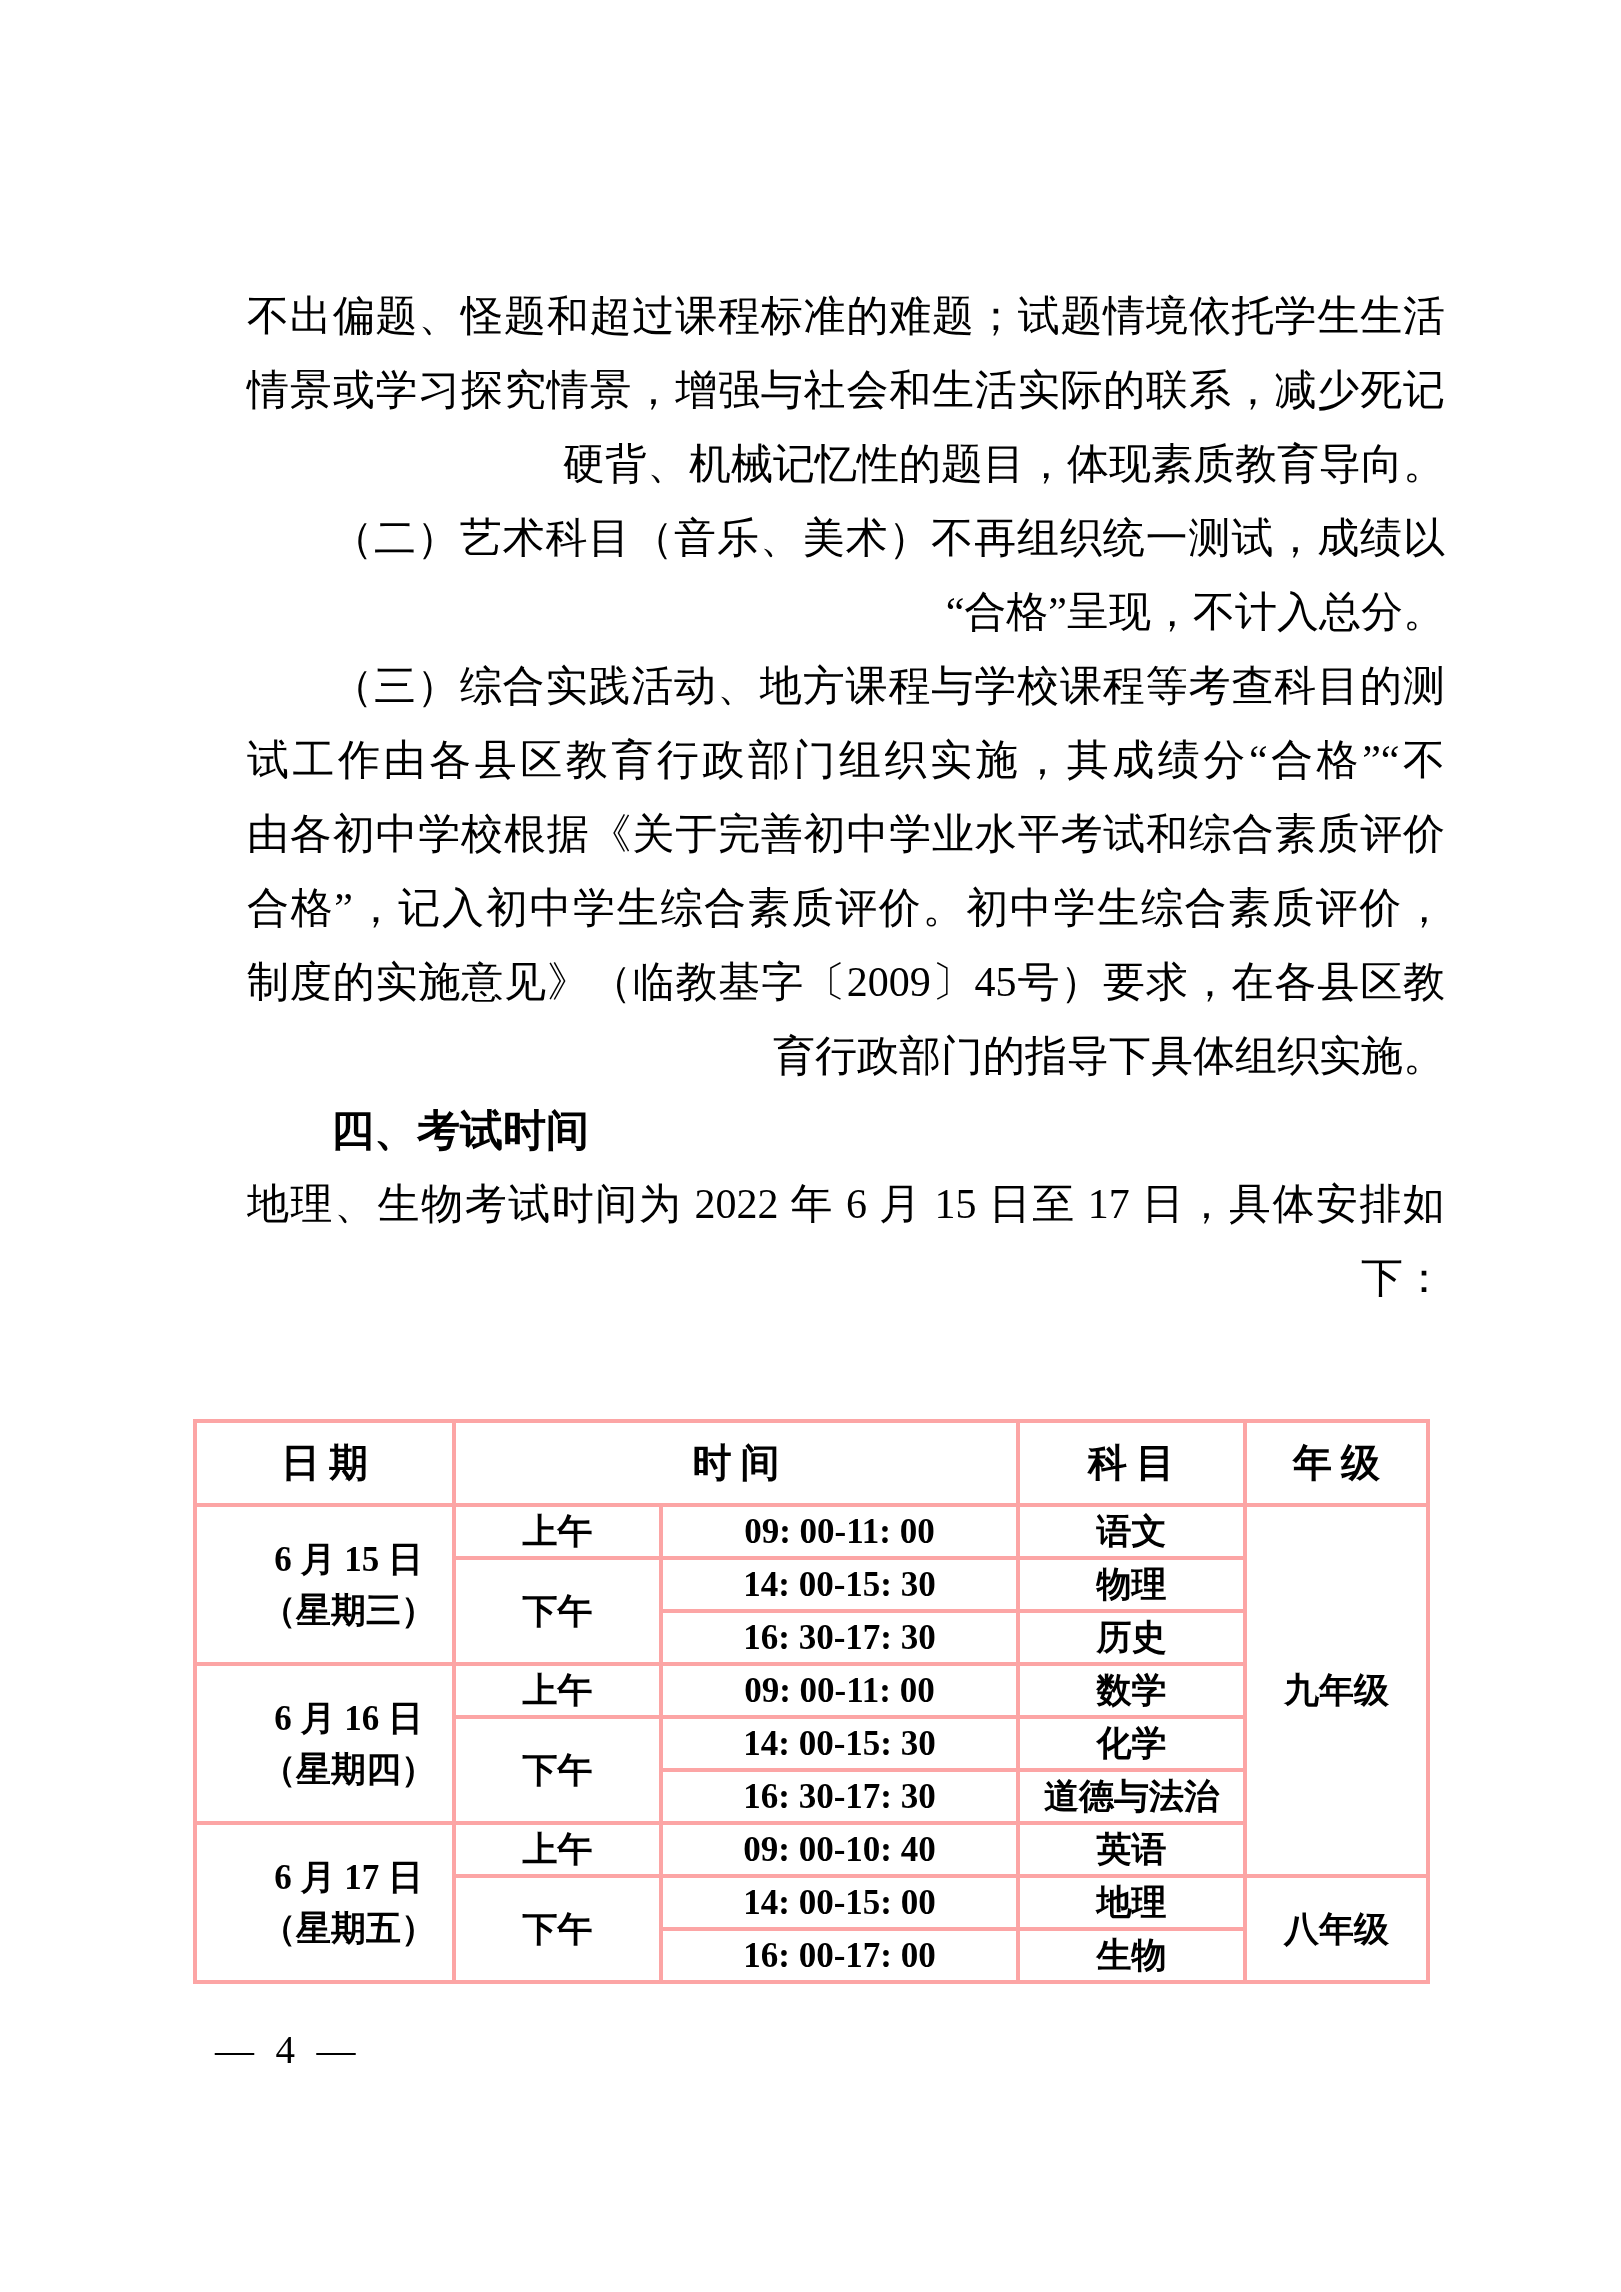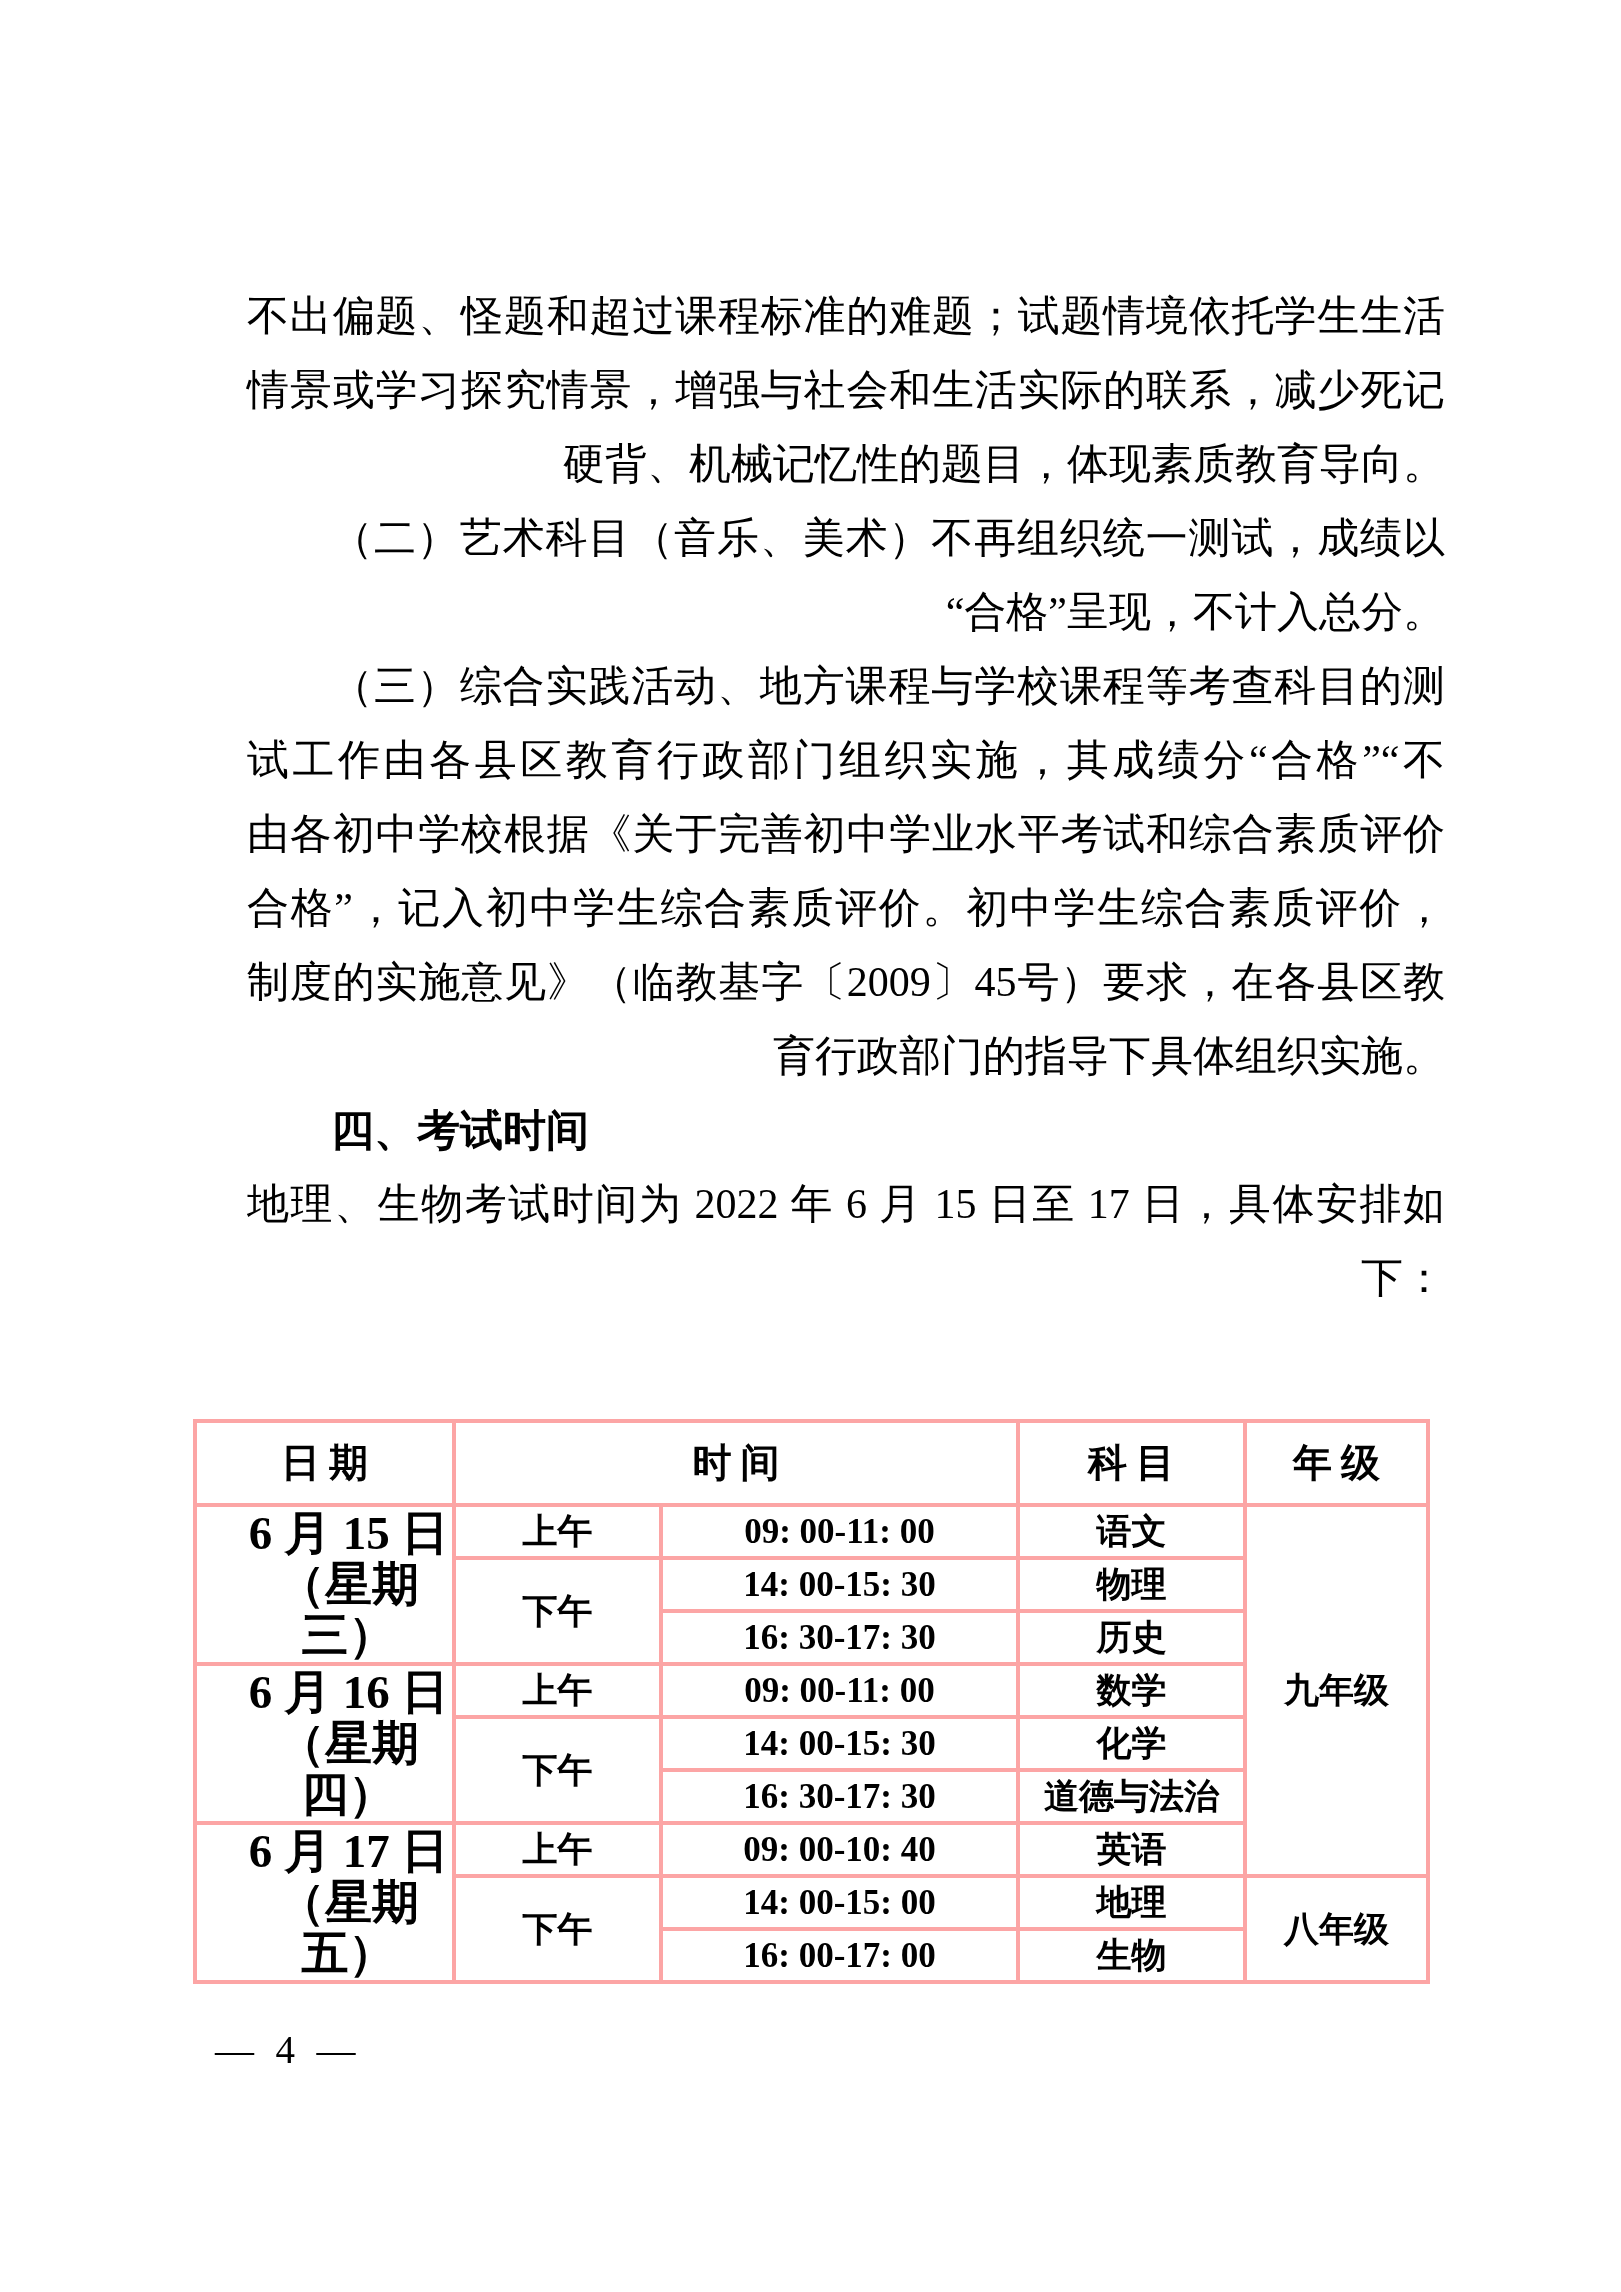--- a/index.html
+++ b/index.html
@@ -53,21 +53,21 @@
     overflow: hidden;
   }
   table.sched thead tr { height: 84px; }
   table.sched tbody tr { height: 53px; }
   table.sched th {
     font-size: 39px;
     letter-spacing: 8.8px;
     text-indent: 8.8px; 
   }
   table.sched td { font-size: 35px; }
-  td.datecell div { line-height: 51px; font-size: 47px; margin-left: 48px; }
+  td.datecell div { line-height: 51px; font-size: 35px; margin-left: 48px; }
   td.timecell { font-size: 35px; border-radius: 16px; }
   td.gradecell { font-size: 35px; }
 
   
   .pageno {
     position: absolute;
     left: 215px; top: 2027px;
     font-size: 39px;
     letter-spacing: 5.9px;
     white-space: nowrap;

